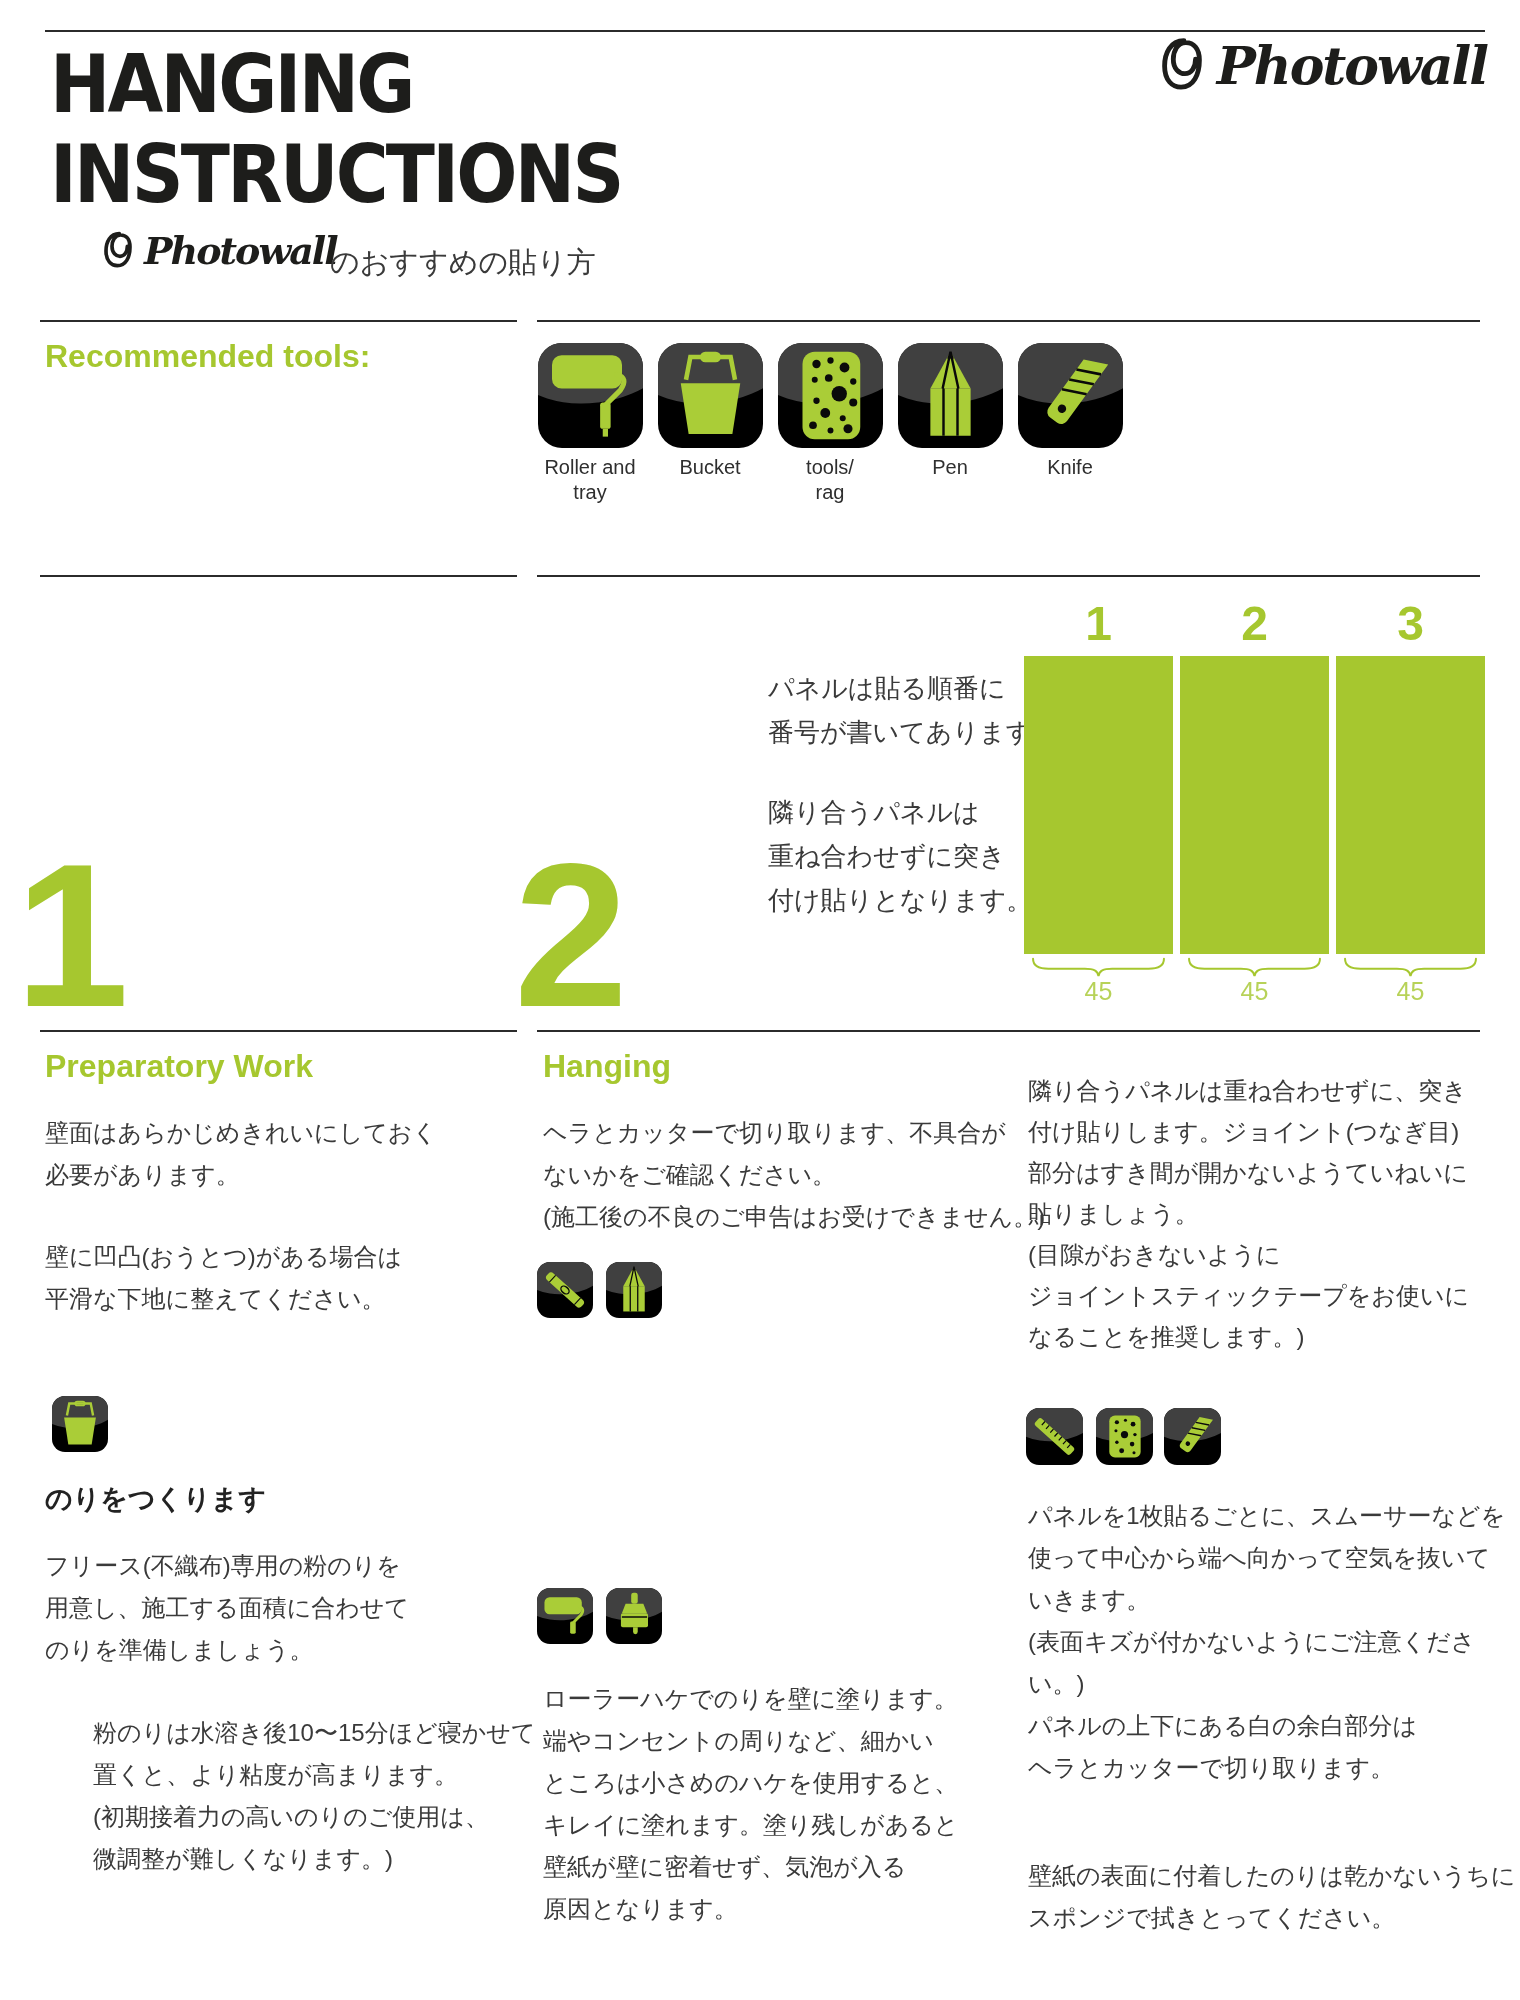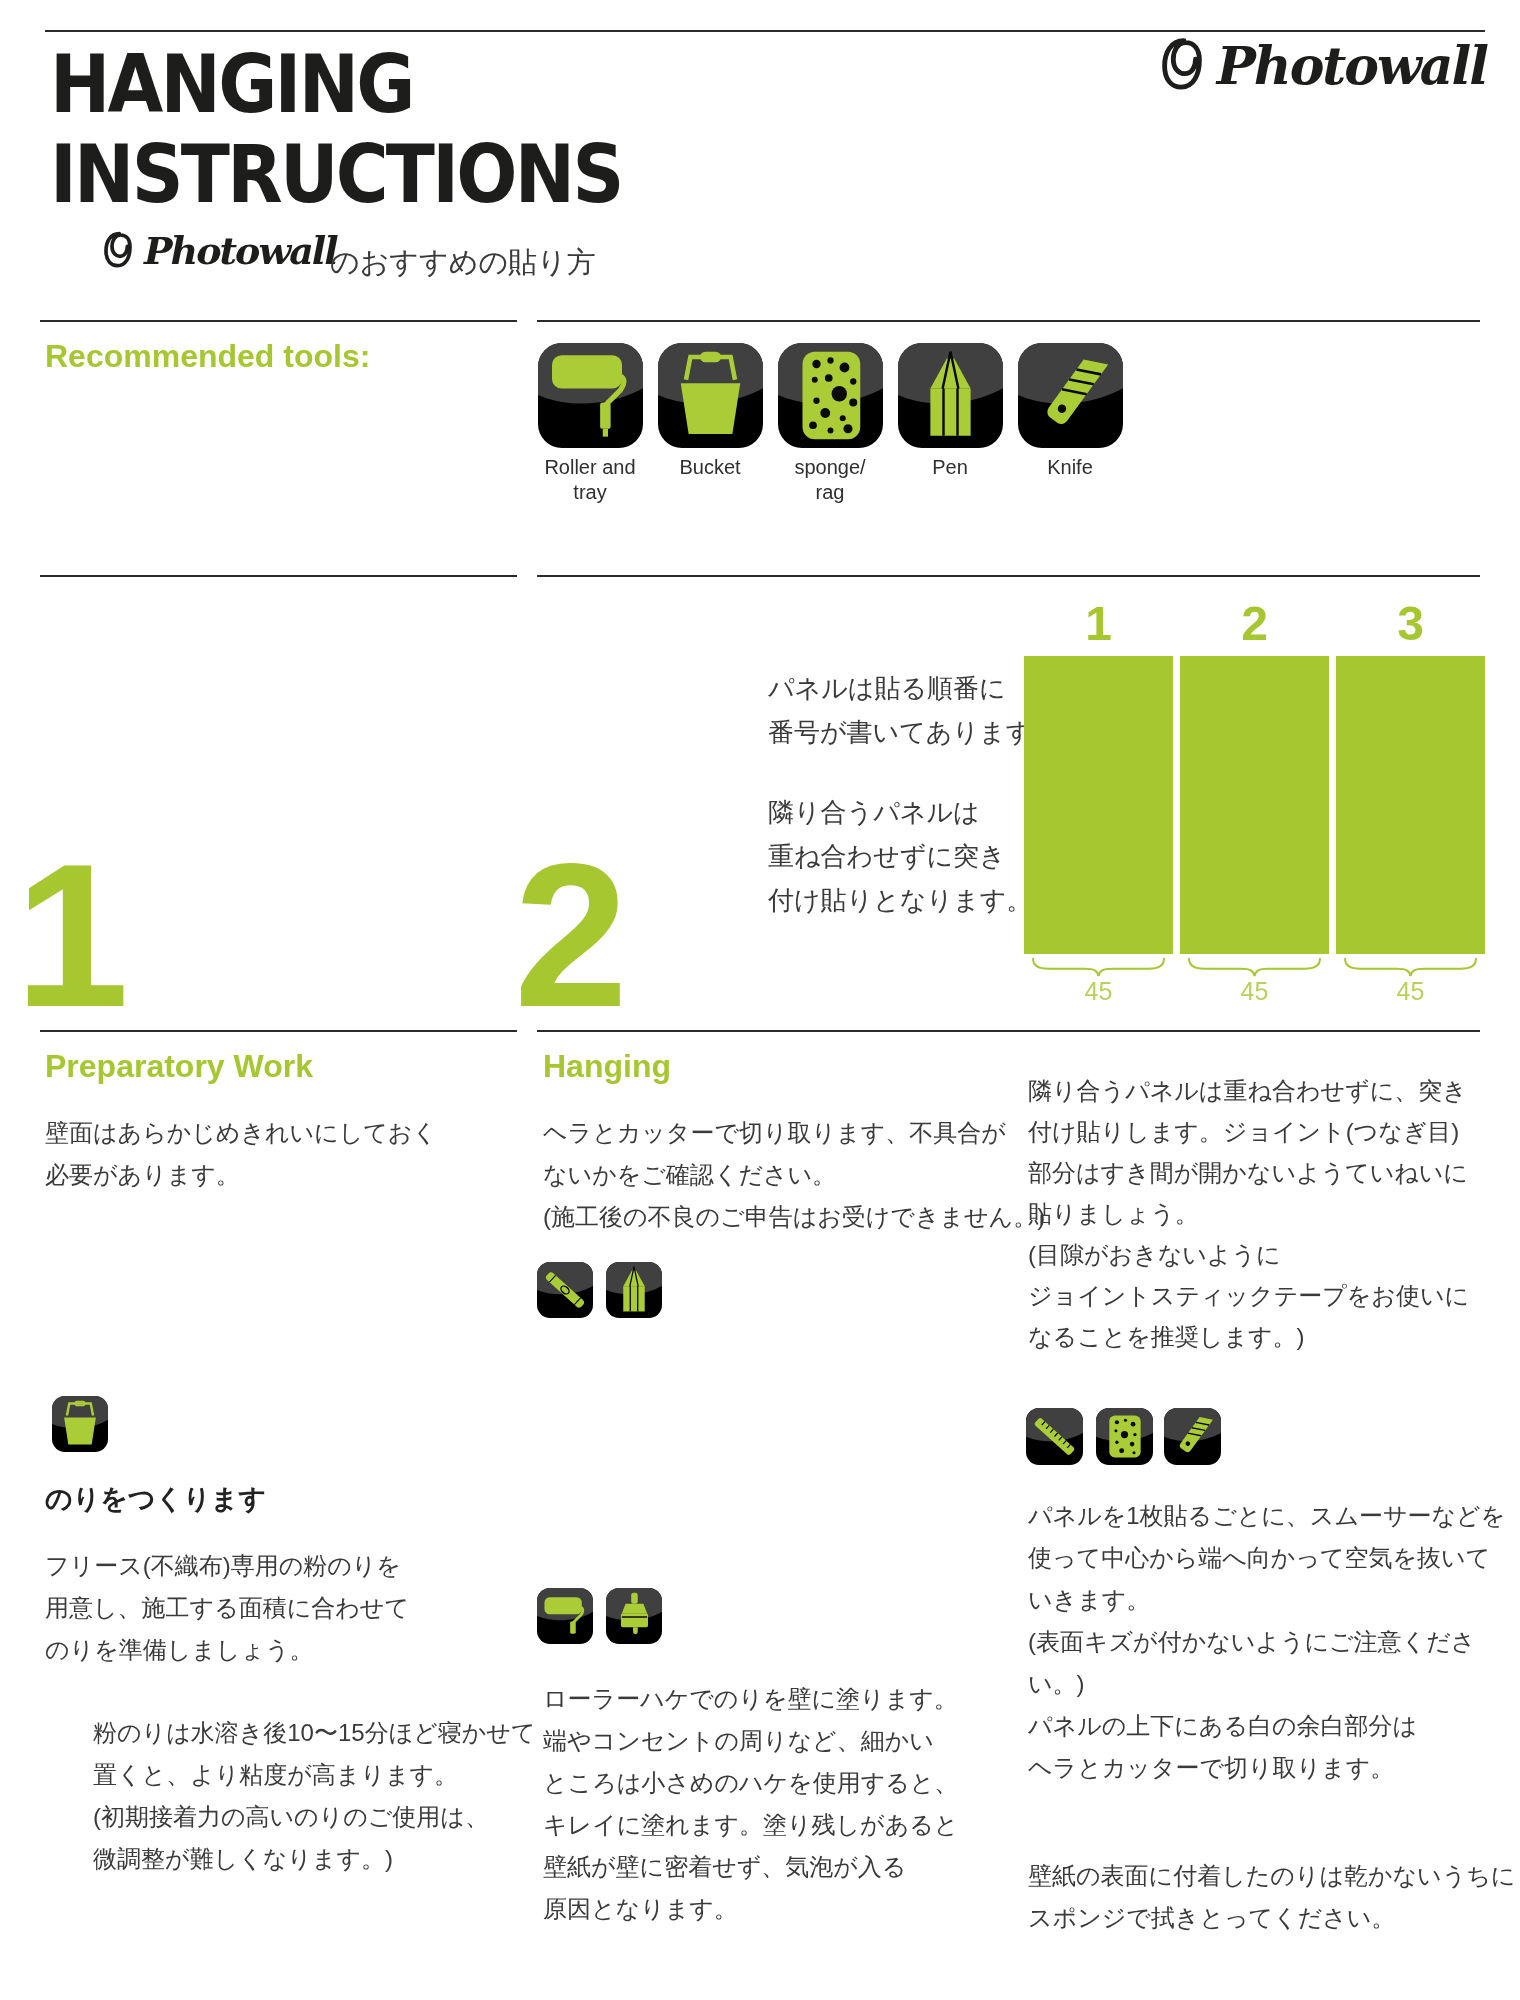--- a/index.html
+++ b/index.html
@@ -146,21 +146,21 @@
         <path d="M24 9 L37 3 L37 43 a4 4 0 0 1 -4 4 h-5 a4 4 0 0 1 -4 -4 Z" fill="#aacd37"></path>
         <path d="M24 16 L37 10 M24 23 L37 17 M24 30 L37 24" stroke="#0a0a0a" stroke-width="1.5"></path>
         <circle cx="30.5" cy="39" r="2.4" fill="#0a0a0a"></circle>
       </g>
     </svg>
   </div>
 
   <div class="tlabel" style="left:528px;">Roller and
 tray</div>
   <div class="tlabel" style="left:648px;">Bucket</div>
-  <div class="tlabel" style="left:768px;">sponge/
+  <div class="tlabel" style="left:768px;">tools/
 rag</div>
   <div class="tlabel" style="left:888px;">Pen</div>
   <div class="tlabel" style="left:1008px;">Knife</div>
 
   <div class="bignum" style="left:15px;top:832px;">1</div>
   <div class="bignum" style="left:514px;top:832px;">2</div>
 
   <div class="jp note" style="left:768px;top:666px;">パネルは貼る順番に
 番号が書いてあります。</div>
   <div class="jp note" style="left:768px;top:790px;">隣り合うパネルは
@@ -191,20 +191,22 @@
     </svg>
   </div>
 
   <div class="wlabel" style="left:1024px;">45</div>
   <div class="wlabel" style="left:1180px;">45</div>
   <div class="wlabel" style="left:1336px;">45</div>
 
   <div class="h-green" style="left:45px;top:1048px;">Preparatory Work</div>
   <div class="jp" style="left:45px;top:1112px;">壁面はあらかじめきれいにしておく
 必要があります。</div>
+  <div class="jp" style="left:45px;top:1236px;">壁に凹凸(おうとつ)がある場合は
+平滑な下地に整えてください。</div>
 
   <div class="tile tile-sm" style="left:52px;top:1396px;">
     <svg viewBox="0 0 60 60">
       <path d="M13 23 h34 l-4.5 29 h-25 z" fill="#aacd37"></path>
       <path d="M16 21 l2.5 -13 h23 l2.5 13" fill="none" stroke="#aacd37" stroke-width="2.6"></path>
       <rect x="25" y="6" width="10" height="4" rx="2" fill="none" stroke="#aacd37" stroke-width="2"></rect>
     </svg>
   </div>
 
   <div class="jp jp-bold" style="left:45px;top:1478px;">のりをつくります</div>

